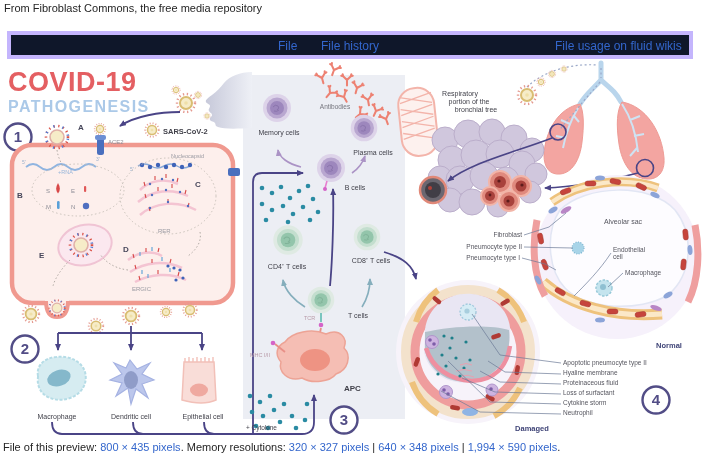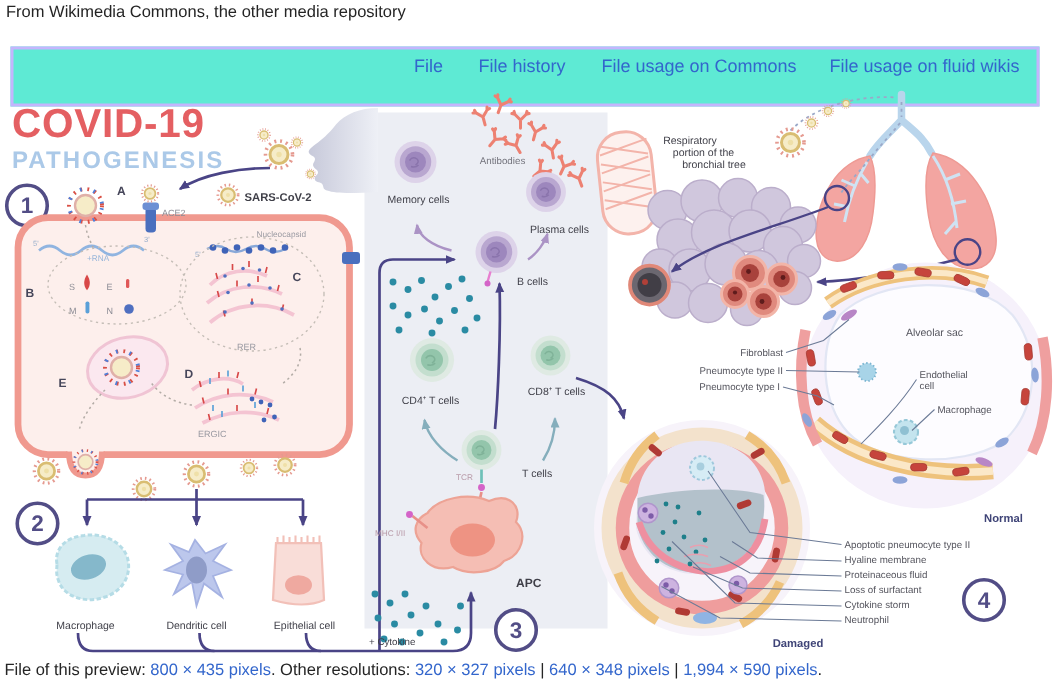--- a/index.html
+++ b/index.html
@@ -1,34 +1,33 @@
 <!DOCTYPE html>
 <html><head>
 <meta charset="utf-8">
 <style>
   html,body{margin:0;padding:0}
   body{width:702px;height:459px;background:#fff;font-family:"Liberation Sans",sans-serif;position:relative;overflow:hidden}
   .tagline{position:absolute;top:2px;left:4px;font-size:11px;color:#252525}
-  .tabbar{position:absolute;top:31px;left:7px;width:686px;height:40px;background:#5eead4;border:2px solid #c4b5fd;box-sizing:border-box}
+  .tabbar{position:absolute;top:31px;left:7px;width:686px;height:28px;background:#0f172a;border:4px solid #c4b5fd;box-sizing:border-box}
   .tab{position:absolute;top:4px;font-size:12px;color:#3366cc;cursor:pointer;white-space:nowrap}
   .tab-file{left:267px}.tab-history{left:310px}.tab-commons{left:392px}.tab-other{left:544px}
   .figure{position:absolute;top:60px;left:0;width:702px;height:377px}
   .footer{position:absolute;top:441px;left:3px;font-size:11px;color:#252525;white-space:nowrap}
   .footer .lnk{color:#3366cc;cursor:pointer}
   svg text{font-family:"Liberation Sans",sans-serif}
 </style>
 </head>
 <body>
 
-<div class="tagline">From Wikimedia Commons, the other media repository</div>
+<div class="tagline">From Fibroblast Commons, the free media repository</div>
 
 <div class="tabbar">
   <span class="tab tab-file">File</span>
   <span class="tab tab-history">File history</span>
-  <span class="tab tab-commons">File usage on Commons</span>
   <span class="tab tab-other">File usage on fluid wikis</span>
 </div>
 
 <div class="figure">
 <svg width="702" height="377" viewBox="0 0 702 377" xmlns="http://www.w3.org/2000/svg">
 <defs>
   <linearGradient id="fg" x1="0" y1="0" x2="1" y2="0">
     <stop offset="0" stop-color="#c7c9da"></stop>
           <stop offset="1" stop-color="#eef0f6"></stop>
   </linearGradient>
@@ -529,14 +528,14 @@
 <text x="563" y="355" font-size="6.5" fill="#55555e">Neutrophil</text>
 <text x="532" y="371" font-size="7.5" font-weight="bold" fill="#3f4477" text-anchor="middle">Damaged</text>
 
 <circle cx="656" cy="340" r="13.5" fill="#fff" stroke="#524d86" stroke-width="2.4"></circle>
 <text x="656" y="345" font-size="15" font-weight="bold" fill="#524d86" text-anchor="middle">4</text>
 
 </svg>
 </div>
 
 <div class="footer">
-  <span>File of this preview: </span><span class="lnk">800 × 435 pixels</span><span>. Other resolutions: </span><span class="lnk">320 × 327 pixels</span><span> | </span><span class="lnk">640 × 348 pixels</span><span> | </span><span class="lnk">1,994 × 590 pixels</span><span>.</span>
+  <span>File of this preview: </span><span class="lnk">800 × 435 pixels</span><span>. Memory resolutions: </span><span class="lnk">320 × 327 pixels</span><span> | </span><span class="lnk">640 × 348 pixels</span><span> | </span><span class="lnk">1,994 × 590 pixels</span><span>.</span>
 </div>
 
 </body></html>

